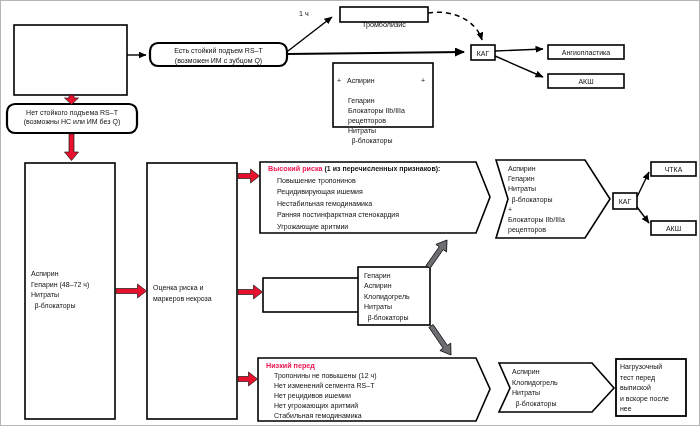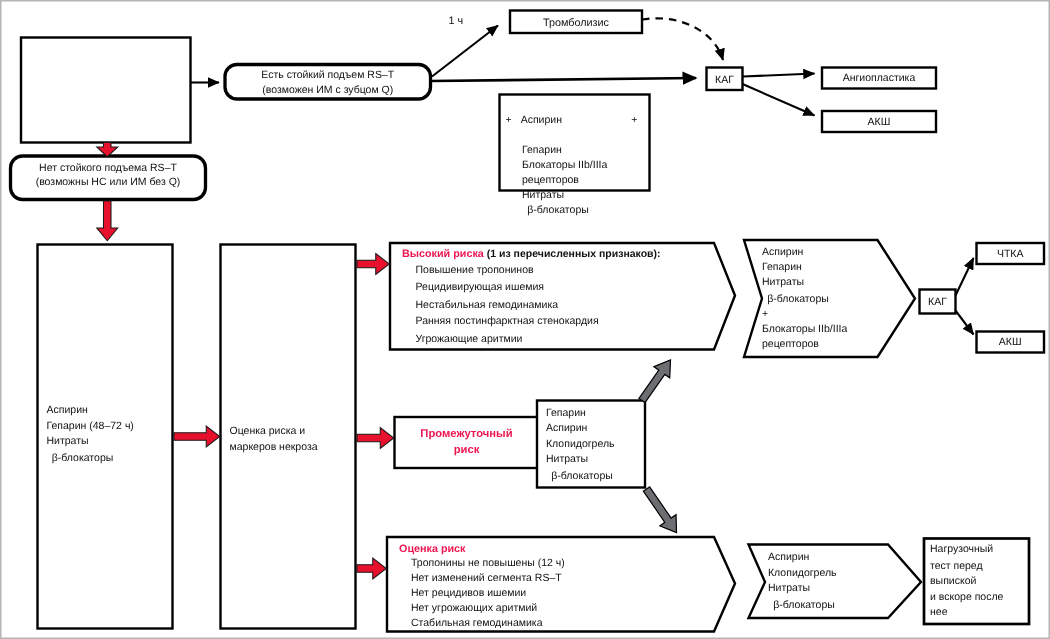--- a/index.html
+++ b/index.html
@@ -79,21 +79,21 @@
     </g>
   </svg>
 
 
   <div class="t c" style="left:150px;top:46px;width:137px;line-height:9.5px;">Есть стойкий подъем RS–T
 (возможен ИМ с зубцом Q)</div>
 
   <div class="t c" style="left:7px;top:107.5px;width:130px;line-height:9.5px;">Нет стойкого подъема RS–T
 (возможны НС или ИМ без Q)</div>
 
-  <div class="t c" style="left:340px;top:10px;width:88px;font-size:7.2px;">Тромболизис</div>
+  <div class="t c" style="left:340px;top:20px;width:88px;font-size:7.2px;">Тромболизис</div>
 
   <div class="t" style="left:299px;top:9px;font-size:7.2px;">1 ч</div>
 
   <div class="t c" style="left:471px;top:48.5px;width:24px;">КАГ</div>
 
   <div class="t c" style="left:548px;top:48px;width:76px;">Ангиопластика</div>
 
   <div class="t c" style="left:548px;top:77px;width:76px;">АКШ</div>
 
   <div class="t" style="left:337px;top:66px;width:93px;">
@@ -119,30 +119,28 @@
 
   <div class="t" style="left:268px;top:164px;width:210px;white-space:normal;">
     <span class="risk-title">Высокий риска</span><span class="b" style="font-size:7px;"> (1 из перечисленных признаков):</span>
   </div>
   <div class="t" style="left:277px;top:175px;width:200px;line-height:11.4px;">Повышение тропонинов
 Рецидивирующая ишемия
 Нестабильная гемодинамика
 Ранняя постинфарктная стенокардия
 Угрожающие аритмии</div>
 
-  <div class="t c risk-title" style="left:263px;top:283px;width:96px;line-height:11px;font-size:7.5px;">Промежуточный
-риск</div>
 
   <div class="t" style="left:364px;top:271px;width:64px;line-height:10.4px;">Гепарин
 Аспирин
 Клопидогрель
 Нитраты
  β-блокаторы</div>
 
-  <div class="t risk-title" style="left:266px;top:360.5px;">Оценка риск</div>
+  <div class="t risk-title" style="left:266px;top:360.5px;">Низкий перед</div>
   <div class="t" style="left:274px;top:371px;width:200px;line-height:10px;">Тропонины не повышены (12 ч)
 Нет изменений сегмента RS–T
 Нет рецидивов ишемии
 Нет угрожающих аритмий
 Стабильная гемодинамика</div>
 
   <div class="t" style="left:508px;top:164px;width:90px;line-height:10.2px;">Аспирин
 Гепарин
 Нитраты
  β-блокаторы

